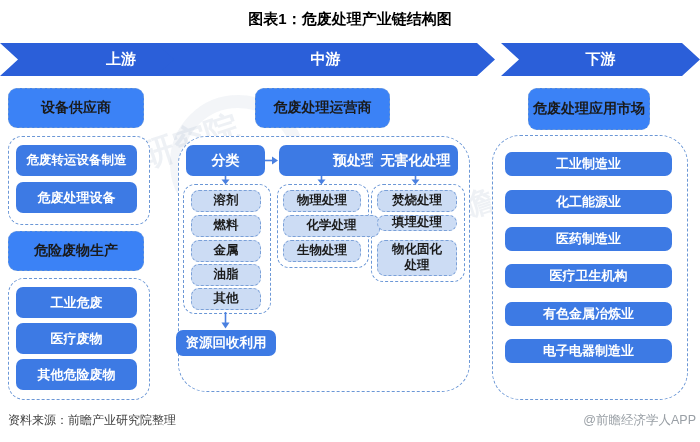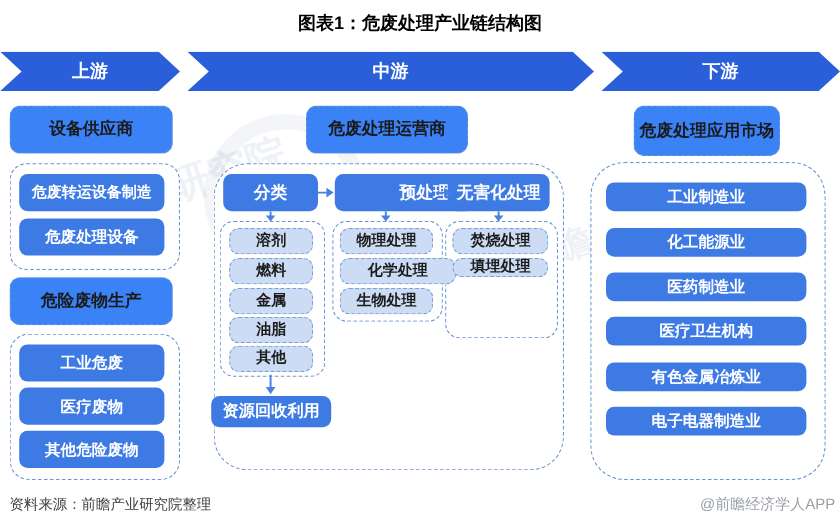--- a/index.html
+++ b/index.html
@@ -44,21 +44,21 @@
 
 <div id="stage">
 
   <div class="wm" style="left:6px;top:140px;font-size:34px;transform:rotate(-18deg);">前瞻产业研究院</div>
   <div class="wm" style="left:235px;top:235px;font-size:34px;transform:rotate(-18deg);">前瞻产业研究院</div>
   <div class="wm" style="left:430px;top:165px;font-size:30px;transform:rotate(-18deg);">前瞻产业研究院</div>
   <div class="wm-circle" style="left:170px;top:95px;"></div>
 
   <div class="title">图表1：危废处理产业链结构图</div>
 
-  <div class="chev" style="left:0px;width:150px;">
+  <div class="chev" style="left:0px;width:150px;padding-left:46px;">
     <span>上游</span>
   </div>
   <div class="chev" style="left:156px;width:339px;">
     <span>中游</span>
   </div>
   <div class="chev" style="left:501px;width:199px;">
     <span>下游</span>
   </div>
 
   <div class="labelbox" style="left:8px;top:88px;width:136px;height:40px;">设备供应商</div>
@@ -112,20 +112,21 @@
   <div class="sub" style="left:191px;top:264px;width:70px;height:22px;">油脂</div>
 
   <div class="dashbox" style="left:277px;top:184px;width:90px;height:82px;border-radius:12px;"></div>
   <div class="sub" style="left:283px;top:190px;width:78px;height:22px;">物理处理</div>
   <div class="sub" style="left:283px;top:215px;width:97px;height:22px;font-family:Liberation Serif, serif;">化学处理</div>
   <div class="sub" style="left:283px;top:240px;width:78px;height:22px;">生物处理</div>
 
   <div class="dashbox" style="left:371px;top:184px;width:92px;height:96px;border-radius:12px;"></div>
   <div class="sub" style="left:377px;top:190px;width:80px;height:22px;">焚烧处理</div>
   <div class="sub" style="left:377px;top:215px;width:80px;height:16px;">填埋处理</div>
+  <div class="sub" style="left:377px;top:240px;width:80px;height:36px;padding:0 8px;">物化固化处理</div>
 
   <svg class="arr" style="left:220px;top:312px;" width="11" height="17" viewBox="0 0 11 17">
     <line x1="5.5" y1="0" x2="5.5" y2="11" stroke="#4a80e0" stroke-width="1.6"></line>
     <polygon points="1.5,10.5 9.5,10.5 5.5,16.5" fill="#4a80e0"></polygon>
   </svg>
 
   <div class="btn" style="left:176px;top:330px;width:100px;height:26px;font-size:13.5px;">资源回收利用</div>
 
   <div class="labelbox" style="left:528px;top:88px;width:122px;height:42px;">危废处理应用市场</div>
 

